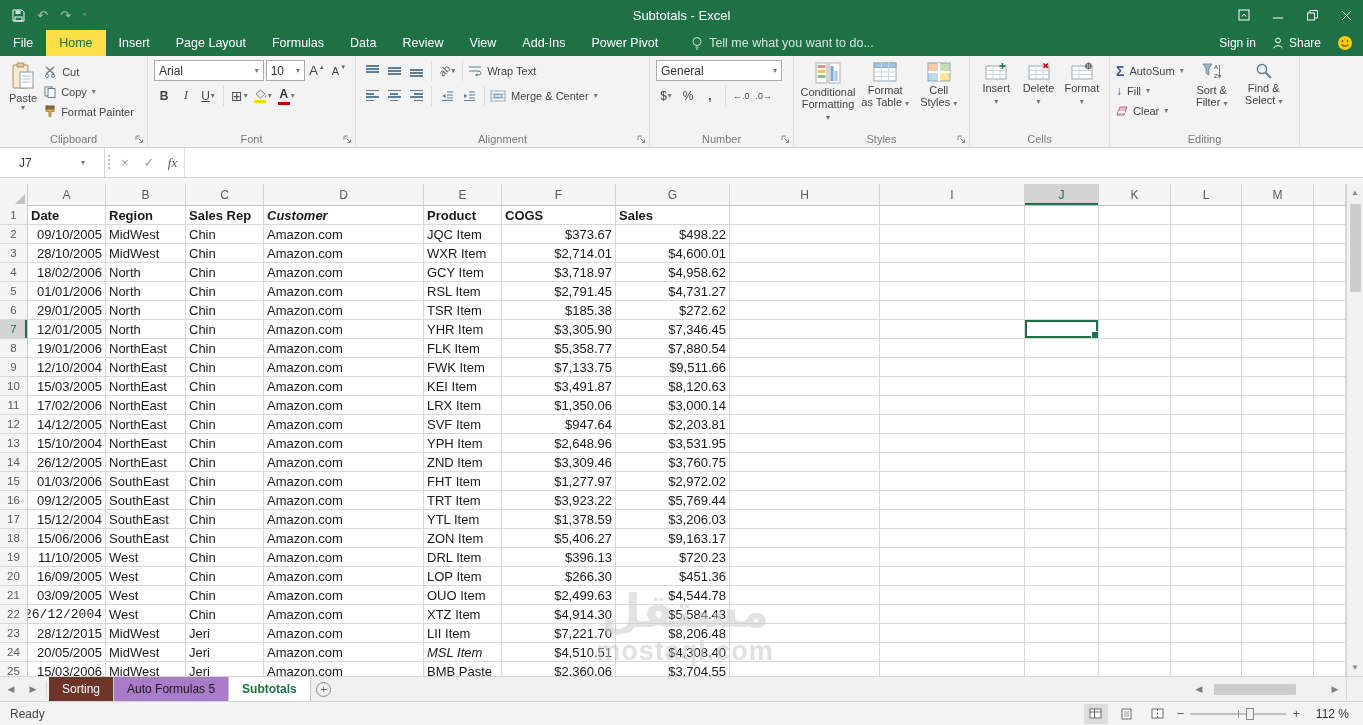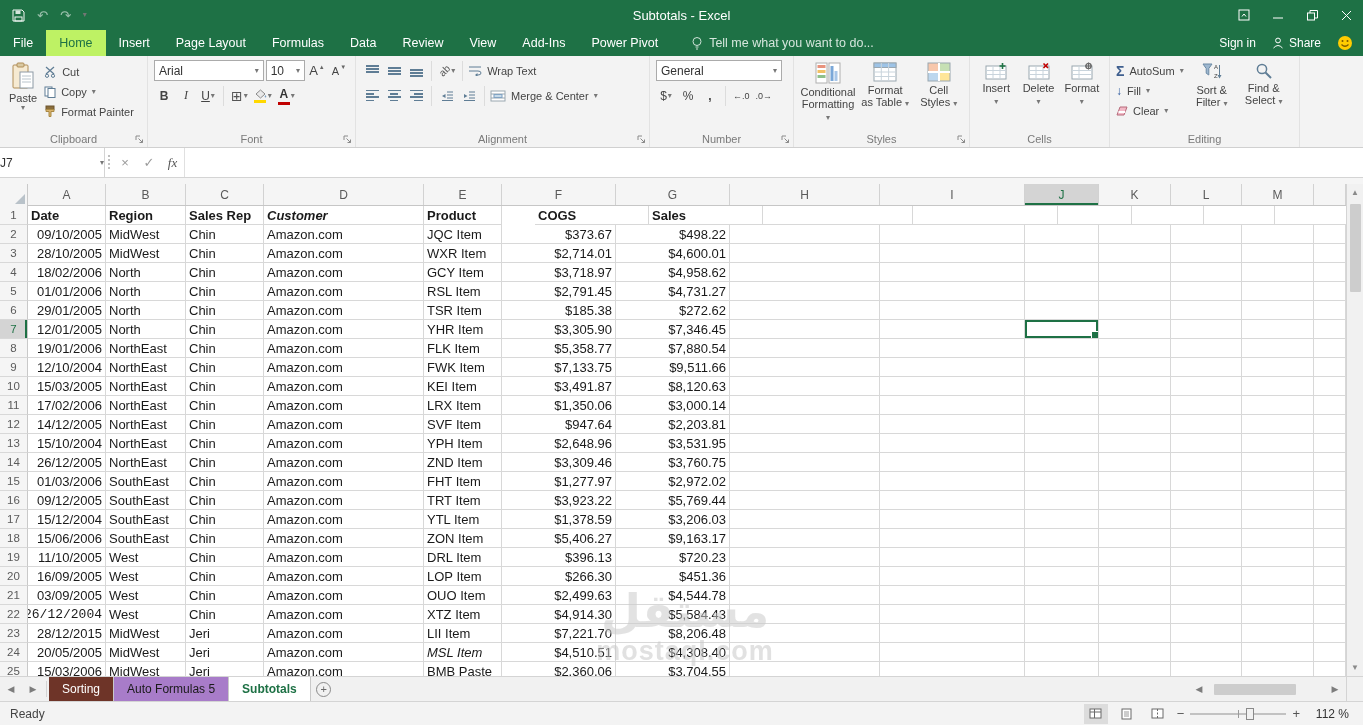--- a/index.html
+++ b/index.html
@@ -13,21 +13,21 @@
 .qat .qi{display:flex;align-items:center;opacity:.95;}
 .qat .dim{opacity:.55;}
 .gundo,.gredo{font-size:13px;color:#fff;}
 .title{position:absolute;left:0;right:0;text-align:center;font-size:13px;pointer-events:none;}
 .winctl{margin-left:auto;display:flex;align-items:center;height:100%;}
 .winbtn{width:34px;height:100%;display:flex;align-items:center;justify-content:center;}
 
 
 .rtabs{height:26px;background:var(--green);display:flex;align-items:stretch;color:#fff;flex:0 0 auto;}
 .rtab{padding:0 13px;display:flex;align-items:center;font-size:12.5px;white-space:nowrap;}
-.rtab.active{background:#bef264;color:var(--green);}
+.rtab.active{background:#fde047;color:var(--green);}
 .tellme{display:flex;align-items:center;gap:6px;margin-left:20px;color:#d5e6dc;font-size:12.5px;white-space:nowrap;}
 .rt-right{margin-left:auto;display:flex;align-items:center;gap:16px;padding-right:10px;white-space:nowrap;}
 .signin{font-size:12px;}
 .sharebox{display:flex;align-items:center;gap:5px;}
 
 
 .ribbon{height:92px;background:#f3f3f3;border-bottom:1px solid #d0d0d0;display:flex;flex:0 0 auto;}
 .rgroup{display:flex;flex-direction:column;border-right:1px solid #e2e2e2;flex:0 0 auto;}
 .rg-body{flex:1;display:flex;padding:4px 6px 0 6px;gap:4px;}
 .rg-body.col{flex-direction:column;gap:4px;}
@@ -68,21 +68,21 @@
 .hbars i:nth-child(even){width:65%;}
 .gsigma{font-size:14px;color:#3f5f8f;font-weight:bold;line-height:14px;}
 .gfilld{color:#2f5b9f;font-weight:bold;font-size:12px;}
 .ginc,.gdec{font-size:9px;color:#444;letter-spacing:0;}
 .gcur,.gpct,.gcomma{font-size:12px;color:#444;}
 .gcomma{font-weight:bold;}
 .rib-fill{flex:1;}
 
 
 .formula-row{height:30px;background:#fff;border-bottom:1px solid #d4d4d4;display:flex;align-items:stretch;flex:0 0 auto;}
-.name-box{width:105px;display:flex;align-items:center;padding:0 0;border-right:1px solid #d4d4d4;font-size:12px;color:#333;}
+.name-box{width:105px;display:flex;align-items:center;padding:0 19px;border-right:1px solid #d4d4d4;font-size:12px;color:#333;}
 .name-box .dd{margin-left:auto;}
 .fsplit{width:8px;display:flex;align-items:center;justify-content:center;}
 .fsplit::before{content:"";width:2px;height:16px;background:repeating-linear-gradient(#c0c0c0 0 2px,transparent 2px 4px);}
 .fxbtn{width:24px;display:flex;align-items:center;justify-content:center;color:#9a9a9a;font-size:13px;}
 .fxbtn.fx{font-family:"Liberation Serif",serif;font-style:italic;color:#555;border-right:1px solid #e0e0e0;}
 .formula-input{flex:1;background:#fff;}
 .under-strip{height:6px;background:#f5f5f5;flex:0 0 auto;}
 
 
 .grid-wrap{position:relative;flex:1;background:#fff;overflow:hidden;display:flex;flex-direction:column;}
@@ -646,21 +646,21 @@
         <div class="col-h" style="width: 32px;"></div>
       </div>
     <div class="grid-body">
         <div class="grow">
           <div class="row-h">1</div>
           <div class="cell l b" style="width: 78px;">Date</div>
           <div class="cell l b" style="width: 80px;">Region</div>
           <div class="cell l b" style="width: 78px;">Sales Rep</div>
           <div class="cell l b" style="width: 160px; font-style: italic;">Customer</div>
           <div class="cell l b" style="width: 78px;">Product</div>
-          <div class="cell l b" style="width: 114px; margin-left: 33px;">COGS</div>
+          <div class="cell l b" style="width: 114px;">COGS</div>
           <div class="cell l b" style="width: 114px;">Sales</div>
           <div class="cell l" style="width: 150px;"></div>
           <div class="cell l" style="width: 145px;"></div>
           <div class="cell l" style="width: 74px;"></div>
           <div class="cell l" style="width: 72px;"></div>
           <div class="cell l" style="width: 71px;"></div>
           <div class="cell l" style="width: 72px;"></div>
           <div class="cell" style="width: 32px;"></div>
         </div>
         <div class="grow">

